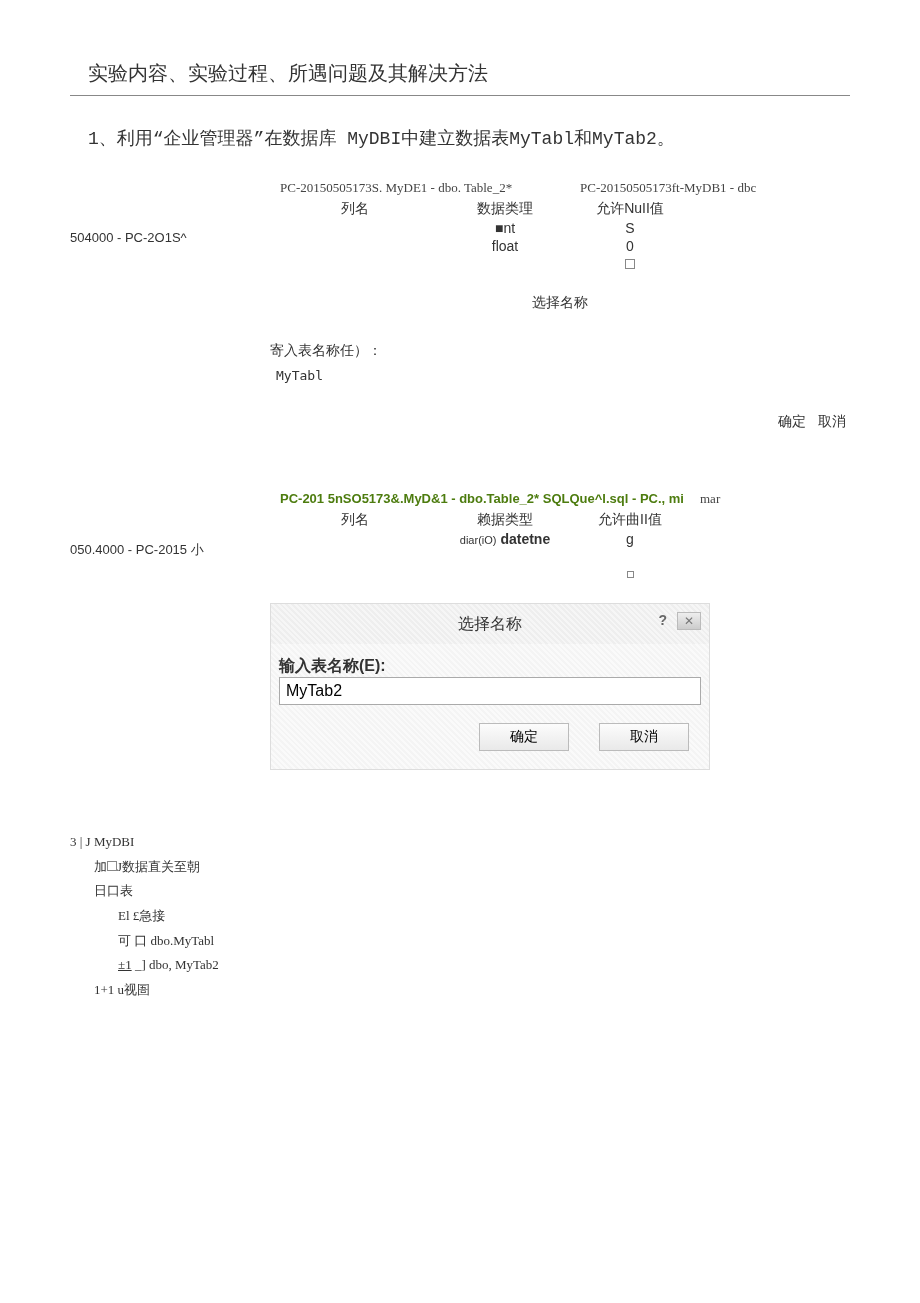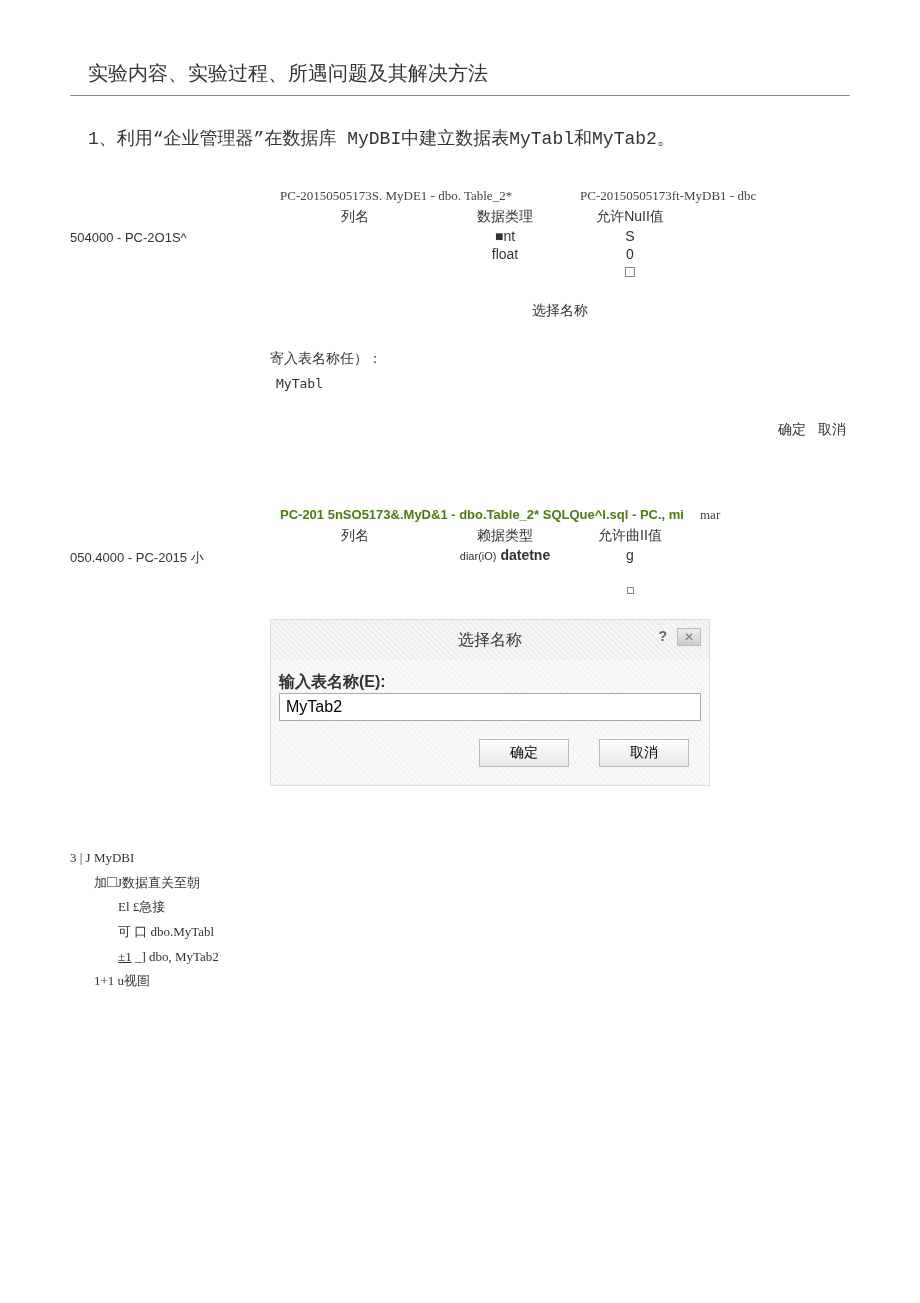--- a/index.html
+++ b/index.html
@@ -38,21 +38,20 @@
     margin-bottom: 20px;
   }
   .leftlabel {
     flex: 0 0 200px;
     font-size: 13px;
     padding-top: 50px;
   }
   .rightarea {
     flex: 1 1 auto;
     padding-left: 10px;
-    margin-top: 8px;
   }
   .two-path {
     display: flex;
     font-size: 13px;
     color: #444;
     font-family: "SimSun", serif;
     margin-bottom: 4px;
   }
   .two-path .p1 { flex: 0 0 300px; }
   .two-path .p2 { flex: 0 0 300px; }
@@ -257,20 +256,21 @@
         <button>取消</button>
       </div>
     </div>
   </div>
 
   <div class="tree">
     <div>3 | J MyDBI</div>
     <div class="ind1">
       <span>加</span><span class="checkbox-empty"></span><span>J数据直关至朝</span>
     </div>
+    <div class="ind1">日口表</div>
     <div class="ind2">El £急接</div>
     <div class="ind2">可 口 dbo.MyTabl</div>
     <div class="ind2">
       <span class="u">±1</span><span> _] dbo, MyTab2</span>
     </div>
     <div class="ind1">1+1 u视圄</div>
   </div>
 
 </div>
 

